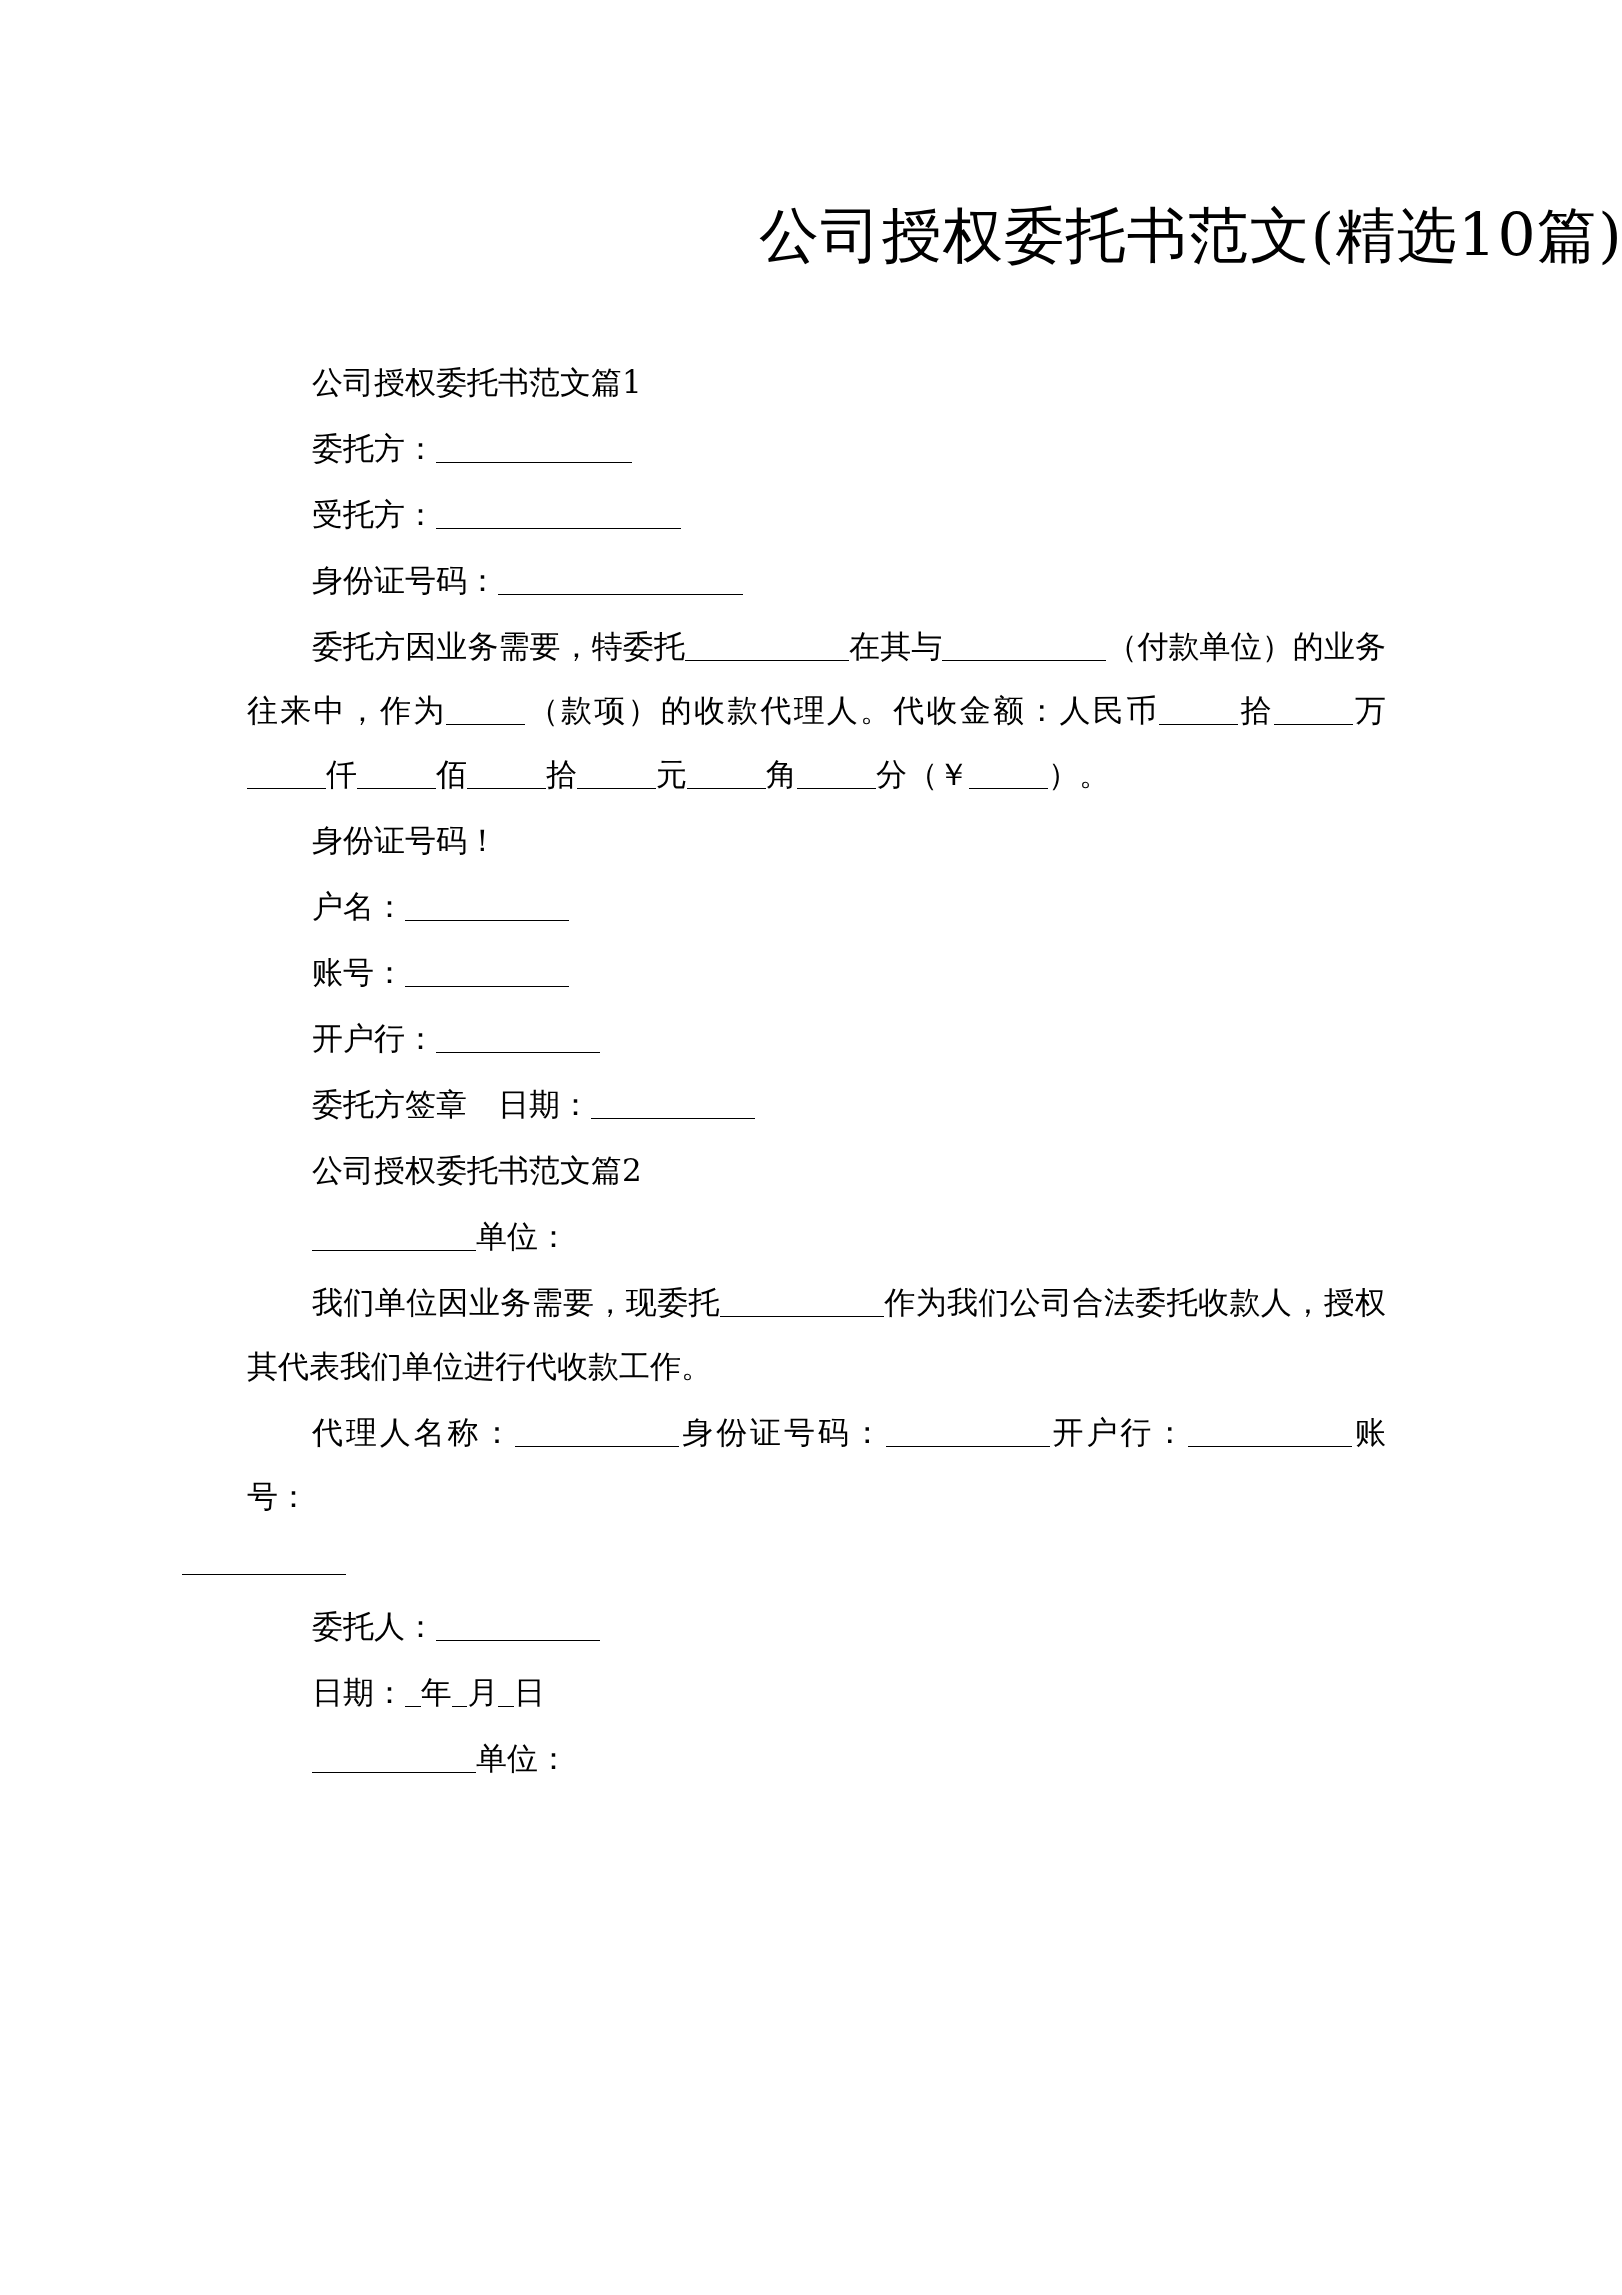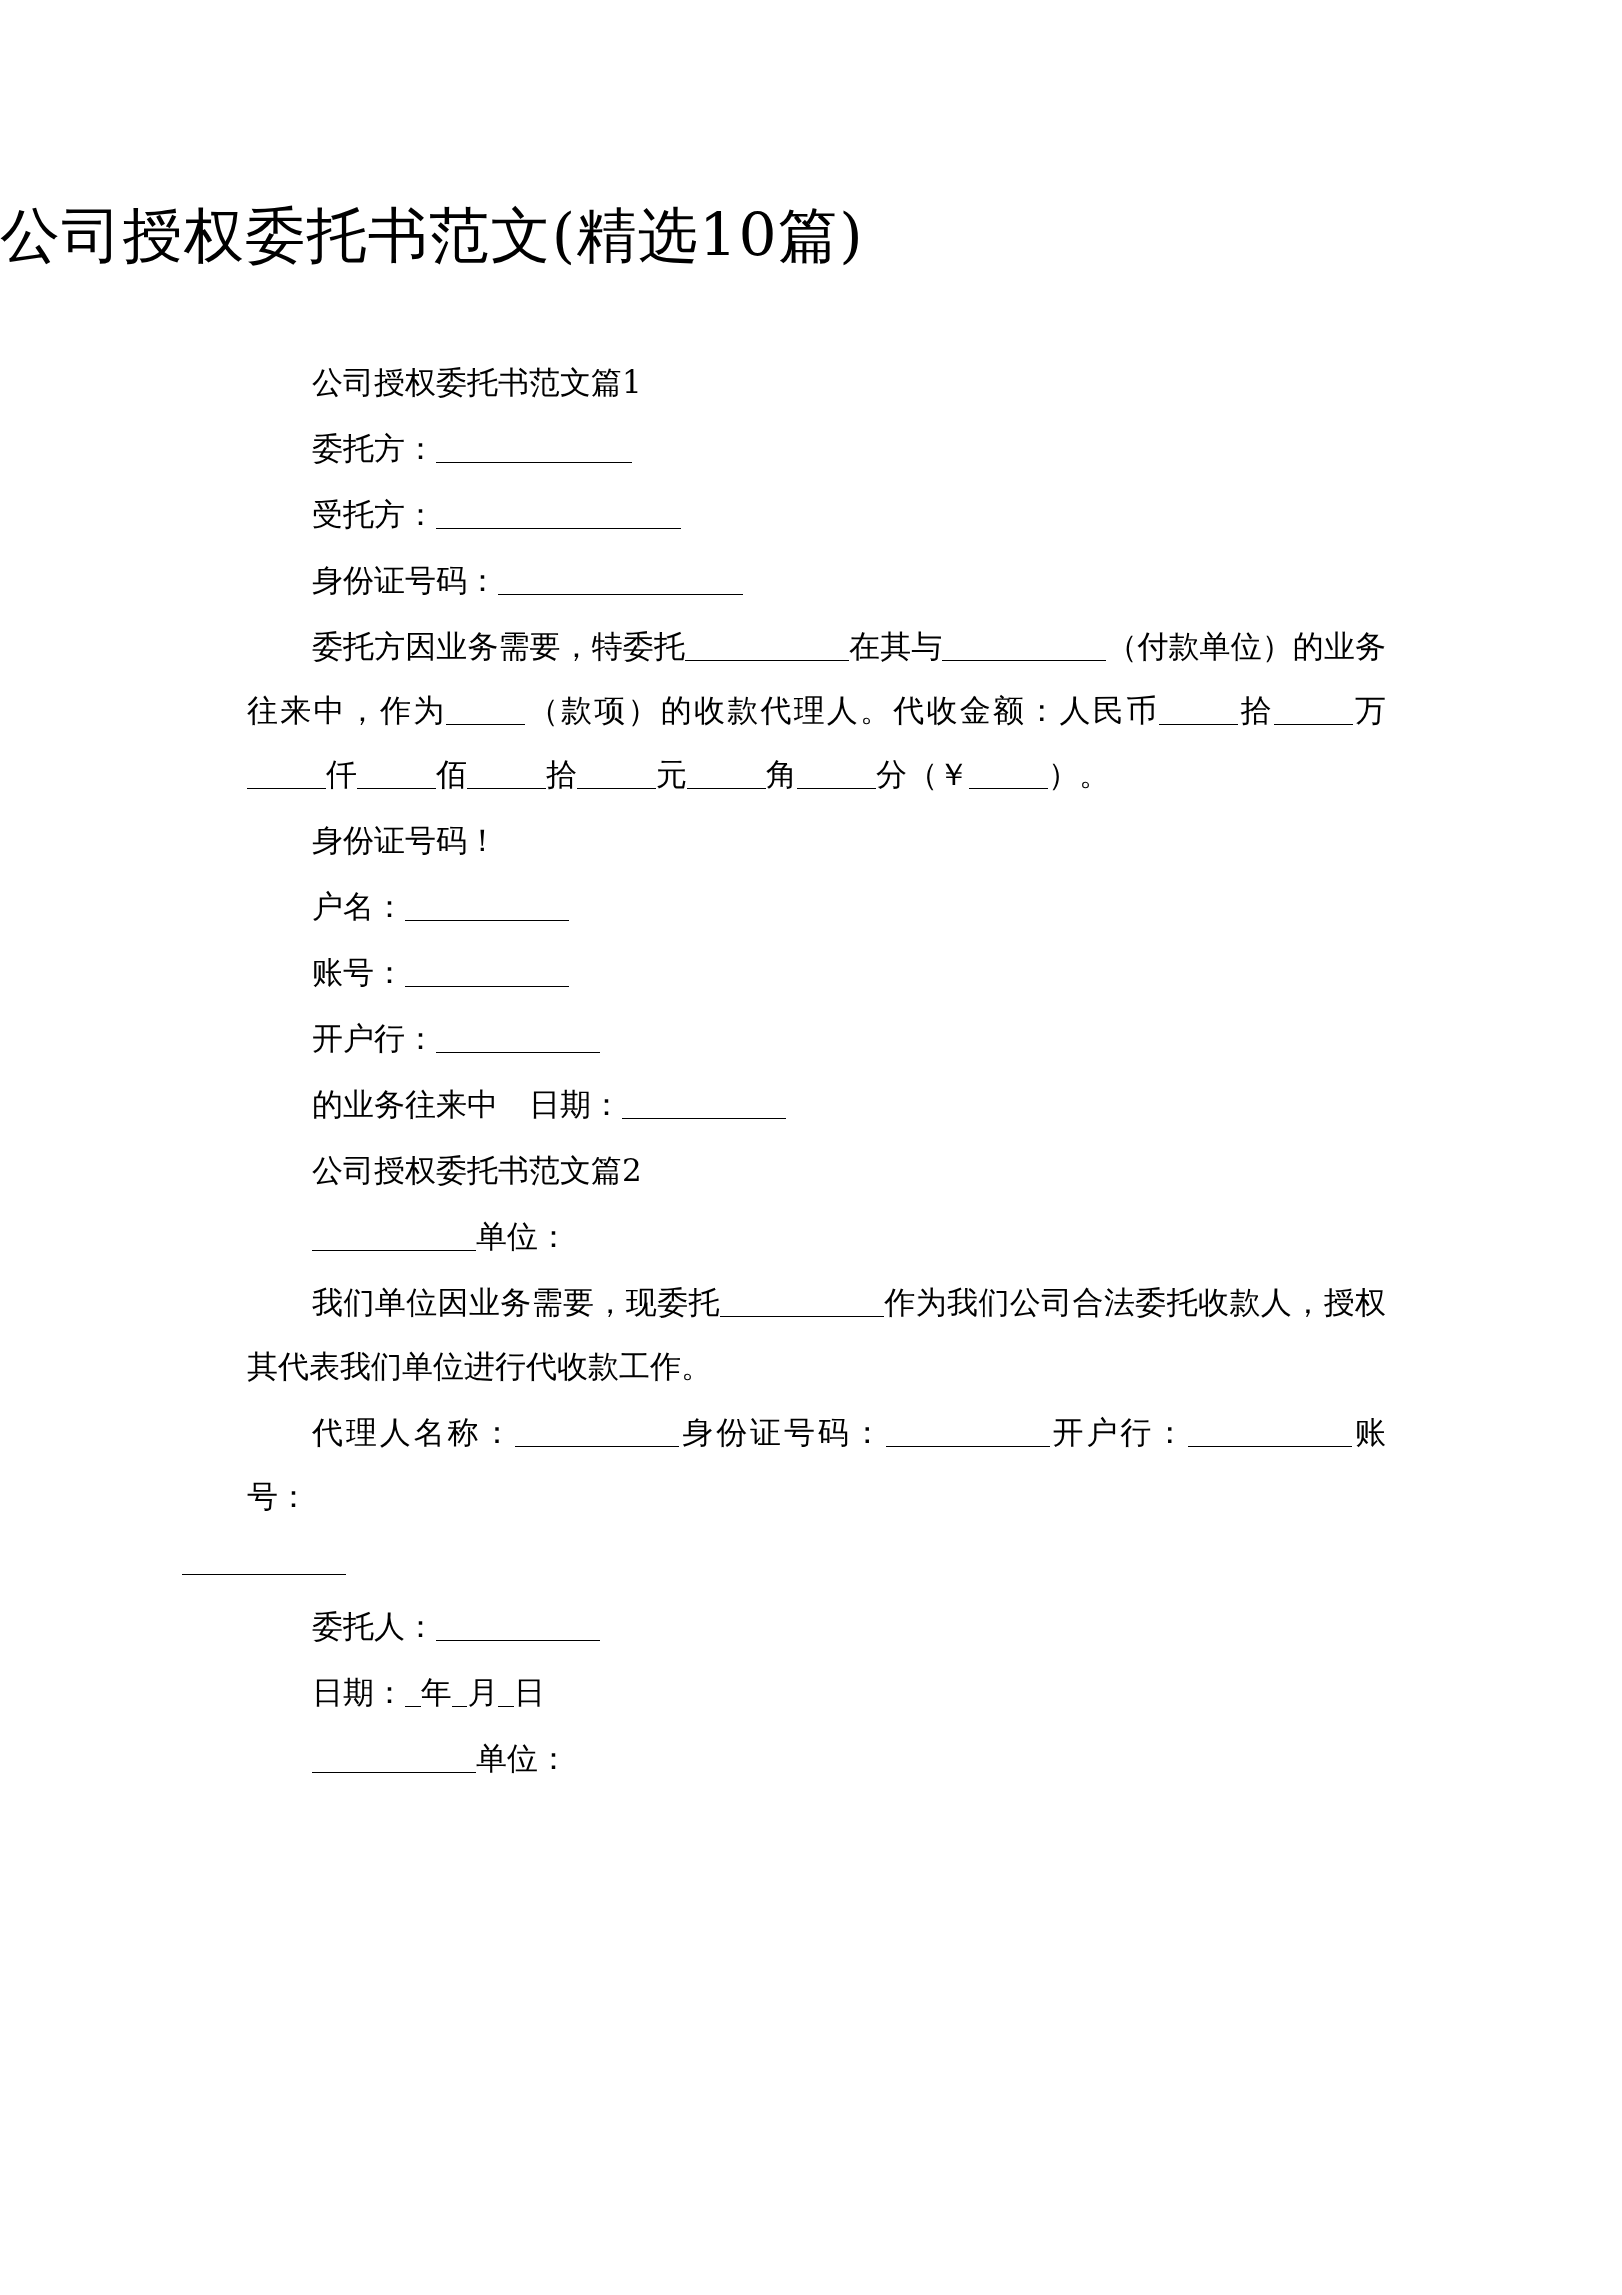--- a/index.html
+++ b/index.html
@@ -1,19 +1,19 @@
 <!DOCTYPE html>
 <html style="font-size:10.5px"><head>
   <meta charset="utf-8">
   <style>
     html, body { margin: 0; padding: 0; background: #ffffff; }
     body { width: 1623px; height: 2295px; position: relative; overflow: hidden;
            font-family: "DejaVu Serif", "Liberation Serif", serif; color: #000; }
     .page { position: absolute; left: 0; top: 0; width: 1623px; height: 2295px; background: #fff; }
-    .title { position: absolute; left: 0; width: 1623px; top: 196px; text-align: left;
+    .title { position: absolute; left: 0; width: 1623px; top: 196px; text-align: right;
              font-size: 60px; line-height: 79px; letter-spacing: 1.3px; }
     .body { position: absolute; left: 245px; top: 348px; width: 1143px; }
     .p { font-size: 31px; line-height: 64px; margin: 2px; text-align: justify; text-align-last: left;
          white-space: normal; word-break: break-all; }
     .ind { text-indent: 65px; }
     .blank { display: inline-block; border-bottom: 1.3px solid #000; height: 30px; vertical-align: baseline;
              margin-bottom: -3.9px; }
     .blank.w12 { width: 196px; }
     .blank.w15 { width: 245px; }
     .blank.w10 { width: 164px; }
@@ -31,21 +31,21 @@
 
     <p class="p ind">公司授权委托书范文篇1</p>
     <p class="p ind"><span>委托方：</span><span class="blank w12"></span></p>
     <p class="p ind"><span>受托方：</span><span class="blank w15"></span></p>
     <p class="p ind"><span>身份证号码：</span><span class="blank w15"></span></p>
     <p class="p ind"><span>委托方因业务需要，特委托</span><span class="blank w10"></span><span>在其与</span><span class="blank w10"></span><span>（付款单位）的业务往来中，作为</span><span class="blank w5"></span><span>（款项）的收款代理人。代收金额：人民币</span><span class="blank w5"></span><span>拾</span><span class="blank w5"></span><span>万</span><span class="blank w5"></span><span>仟</span><span class="blank w5"></span><span>佰</span><span class="blank w5"></span><span>拾</span><span class="blank w5"></span><span>元</span><span class="blank w5"></span><span>角</span><span class="blank w5"></span><span>分（￥</span><span class="blank w5"></span><span>）。</span></p>
     <p class="p ind">身份证号码！</p>
     <p class="p ind"><span>户名：</span><span class="blank w10"></span></p>
     <p class="p ind"><span>账号：</span><span class="blank w10"></span></p>
     <p class="p ind"><span>开户行：</span><span class="blank w10"></span></p>
-    <p class="p ind"><span>的业务往来中</span><span class="gap-l"></span><span>日期：</span><span class="blank w10"></span></p>
+    <p class="p ind"><span>委托方签章</span><span class="gap-l"></span><span>日期：</span><span class="blank w10"></span></p>
 
     <p class="p ind">公司授权委托书范文篇2</p>
     <p class="p ind"><span class="blank w10"></span><span>单位：</span></p>
     <p class="p ind"><span>我们单位因业务需要，现委托</span><span class="blank w10"></span><span>作为我们公司合法委托收款人，授权其代表我们单位进行代收款工作。</span></p>
     <p class="p ind"><span>代理人名称：</span><span class="blank w10"></span><span>身份证号码：</span><span class="blank w10"></span><span>开户行：</span><span class="blank w10"></span><span>账号：</span><br><span class="blank w10" style="margin-left:-65px"></span></p>
     <p class="p ind"><span>委托人：</span><span class="blank w10"></span></p>
     <p class="p ind"><span>日期：</span><span class="blank w1"></span><span>年</span><span class="blank w1"></span><span>月</span><span class="blank w1"></span><span>日</span></p>
 
     <p class="p ind"><span class="blank w10"></span><span>单位：</span></p>
   </div>

